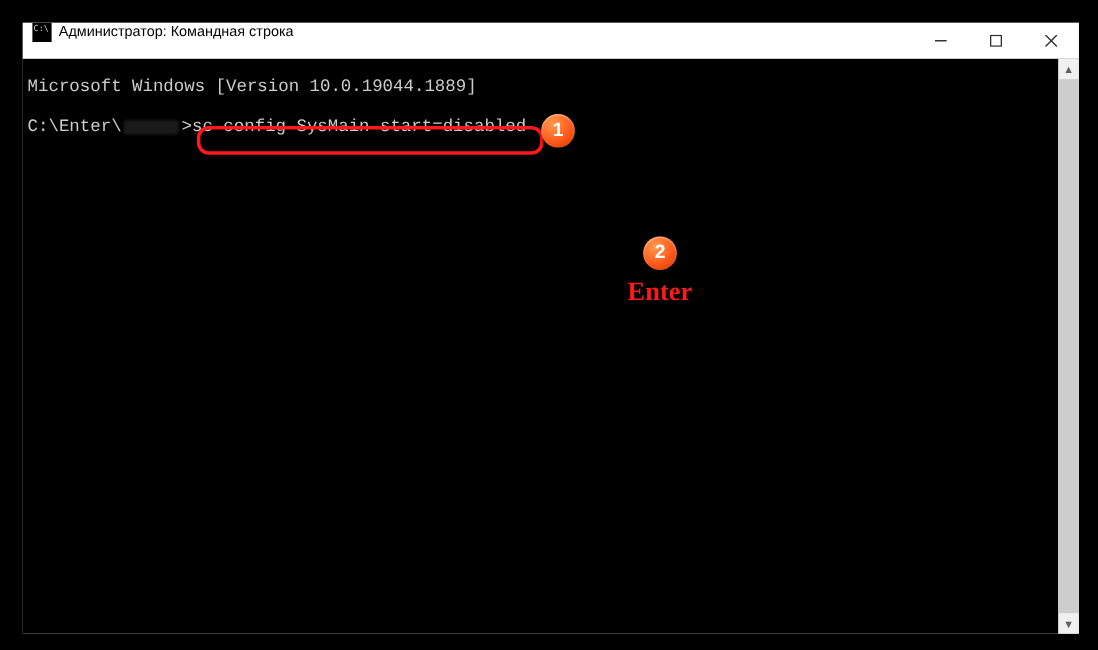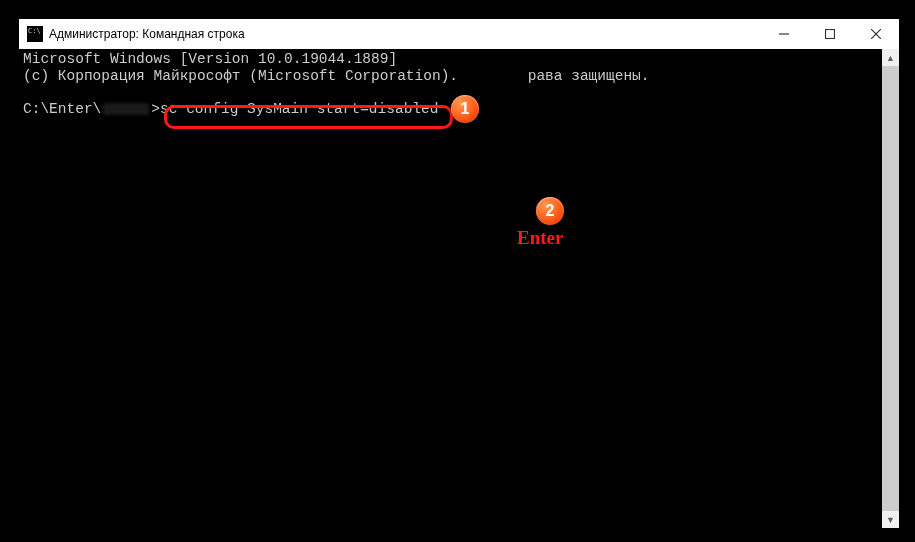--- a/index.html
+++ b/index.html
@@ -24,21 +24,20 @@
       width: 880px;
       height: 509px;
       background: #fff;
       display: flex;
       flex-direction: column;
     }
     .titlebar {
       height: 30px;
       background: #fff;
       display: flex;
-      align-items: center;
       font-size: 12px;
       color: #000;
       font-family: "Segoe UI", Tahoma, sans-serif;
       position: relative;
     }
     .titlebar-icon {
       width: 16px;
       height: 16px;
       margin: 0 6px 0 8px;
       background: #000;
@@ -64,21 +63,21 @@
       color: #555;
     }
     .win-btn svg { width: 10px; height: 10px; stroke: #333; stroke-width: 1.2; fill: none; }
     .console {
       flex: 1;
       background: #000;
       color: #ccc;
       font-family: Consolas, "Courier New", monospace;
       font-size: 14.5px;
       line-height: 1.15;
-      padding: 2px 4px;
+      padding: 16px 4px;
       position: relative;
       white-space: pre;
       overflow: hidden;
     }
     .console .line { display: block; }
     .smudge {
       display: inline-block;
       width: 46px;
       height: 12px;
       background: #1a1a1a;
@@ -107,21 +106,21 @@
       font-weight: bold;
       font-size: 16px;
       font-family: Arial, sans-serif;
       pointer-events: none;
     }
     .enter-label {
       position: absolute;
       color: #ff1a1a;
       font-family: "Times New Roman", serif;
       font-weight: bold;
-      font-size: 19px;
+      font-size: 22px;
       text-shadow: 1px 1px 2px rgba(0,0,0,0.7);
       pointer-events: none;
     }
     .scrollbar {
       position: absolute;
       right: 0;
       top: 30px;
       bottom: 0;
       width: 17px;
       background: #f0f0f0;
@@ -166,21 +165,21 @@
           </svg>
       </div>
       <div class="win-btn">
         <svg viewBox="0 0 10 10">
             <line x1="0" y1="0" x2="10" y2="10"></line>
             <line x1="10" y1="0" x2="0" y2="10"></line>
           </svg>
       </div>
     </div>
 
-    <div class="console"><span class="line">Microsoft Windows [Version 10.0.19044.1889]</span><span class="line"><span>(c) Корпорация Майкрософт (Microsoft Corporation).</span>        <span>рава защищены.</span></span><span class="line"> </span><span class="line"><span>C:\Enter\</span><span class="smudge"></span><span>&gt;</span><span>sc config SysMain start=disabled</span></span>
+    <div class="console"><span class="line">Microsoft Windows [Version 10.0.19044.1889]</span><span class="line"> </span><span class="line"><span>C:\Enter\</span><span class="smudge"></span><span>&gt;</span><span>sc config SysMain start=disabled</span></span>
 
       <div class="cmd-highlight" style="left:145px;top:56px;width:289px;height:24px;"></div>
 
       <div class="callout-badge" style="left:432px;top:46px;">
         <span>1</span>
       </div>
 
       <div class="enter-label" style="left:460px;top:156px;">
         <span>Enter</span>
       </div>

